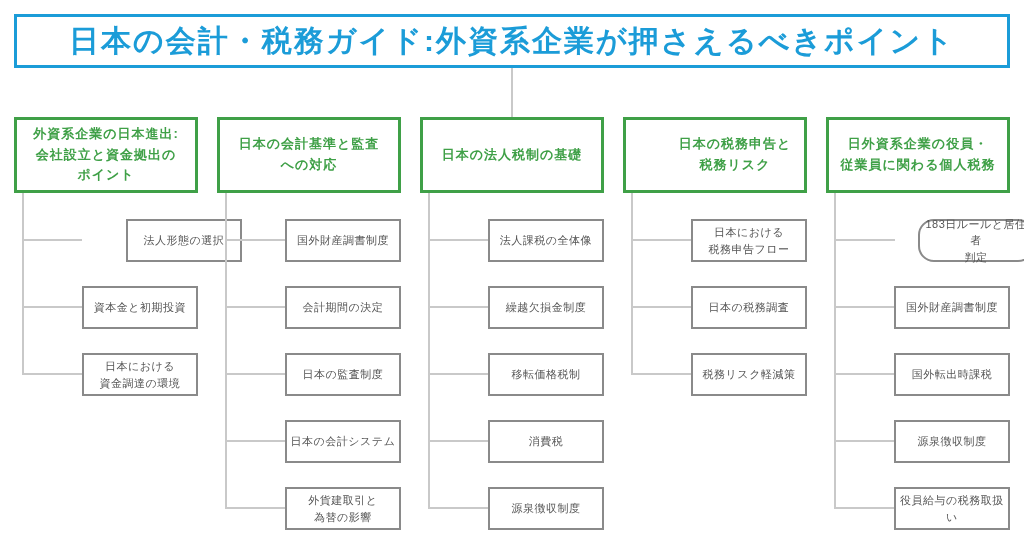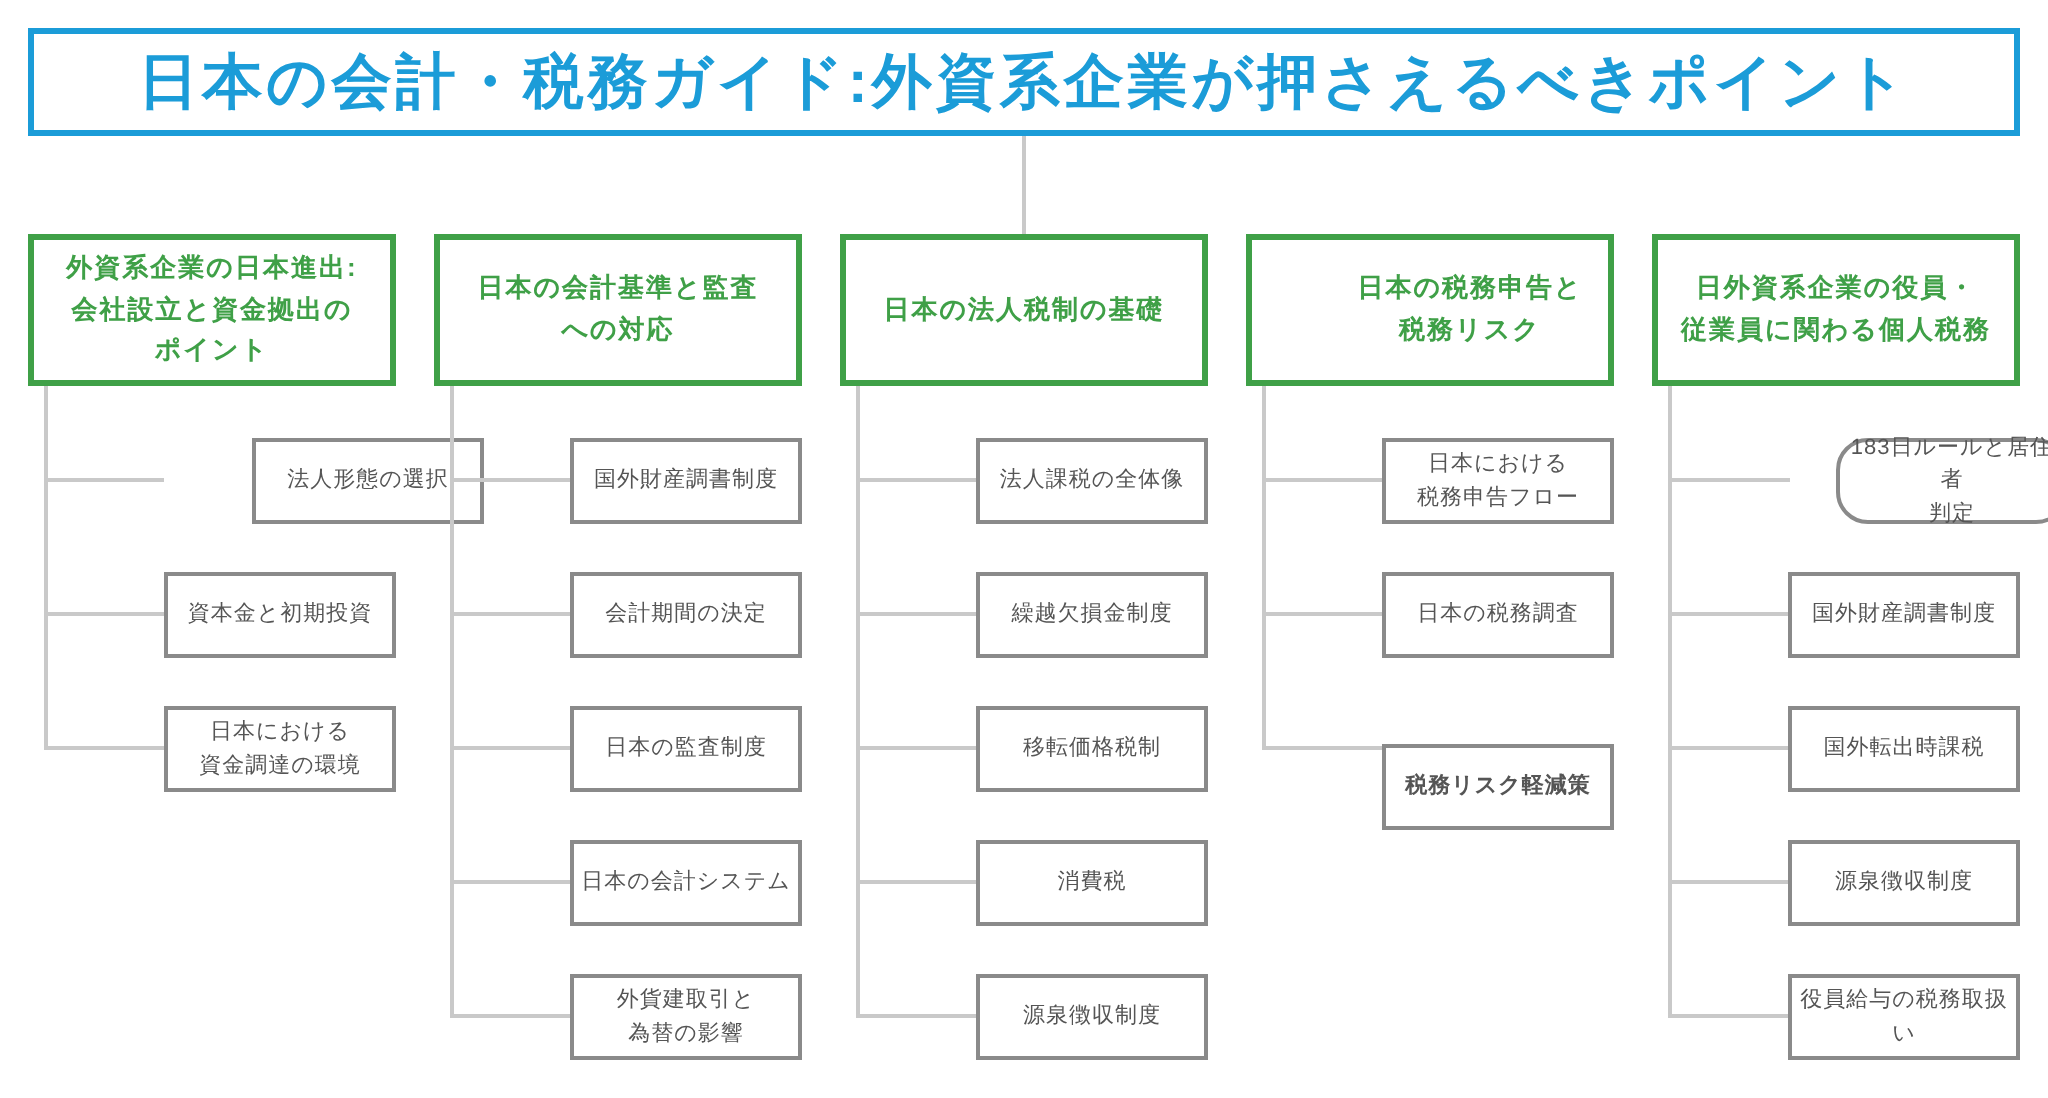--- a/index.html
+++ b/index.html
@@ -108,21 +108,21 @@
 
   <div class="node branch" style="left:623px;padding-left:40px;">日本の税務申告と
 税務リスク</div>
   <div class="line" style="left:631px; top:193px; width:2px; height:182px;"></div>
   <div class="line" style="left:631px; top:239px; width:61px; height:2px;"></div>
   <div class="line" style="left:631px; top:306px; width:61px; height:2px;"></div>
   <div class="line" style="left:631px; top:373px; width:61px; height:2px;"></div>
   <div class="node child" style="left:691px; top:219px;">日本における
 税務申告フロー</div>
   <div class="node child" style="left:691px; top:286px;">日本の税務調査</div>
-  <div class="node child" style="left:691px; top:372px;font-weight:bold;">税務リスク軽減策</div>
+  <div class="node child" style="left:691px; top:353px;">税務リスク軽減策</div>
 
   <div class="node branch" style="left:826px;">日外資系企業の役員・
 従業員に関わる個人税務</div>
   <div class="line" style="left:834px; top:193px; width:2px; height:316px;"></div>
   <div class="line" style="left:834px; top:239px; width:61px; height:2px;"></div>
   <div class="line" style="left:834px; top:306px; width:61px; height:2px;"></div>
   <div class="line" style="left:834px; top:373px; width:61px; height:2px;"></div>
   <div class="line" style="left:834px; top:440px; width:61px; height:2px;"></div>
   <div class="line" style="left:834px; top:507px; width:61px; height:2px;"></div>
   <div class="node child" style="left:918px; top:219px;border-radius:16px;">183日ルールと居住者

